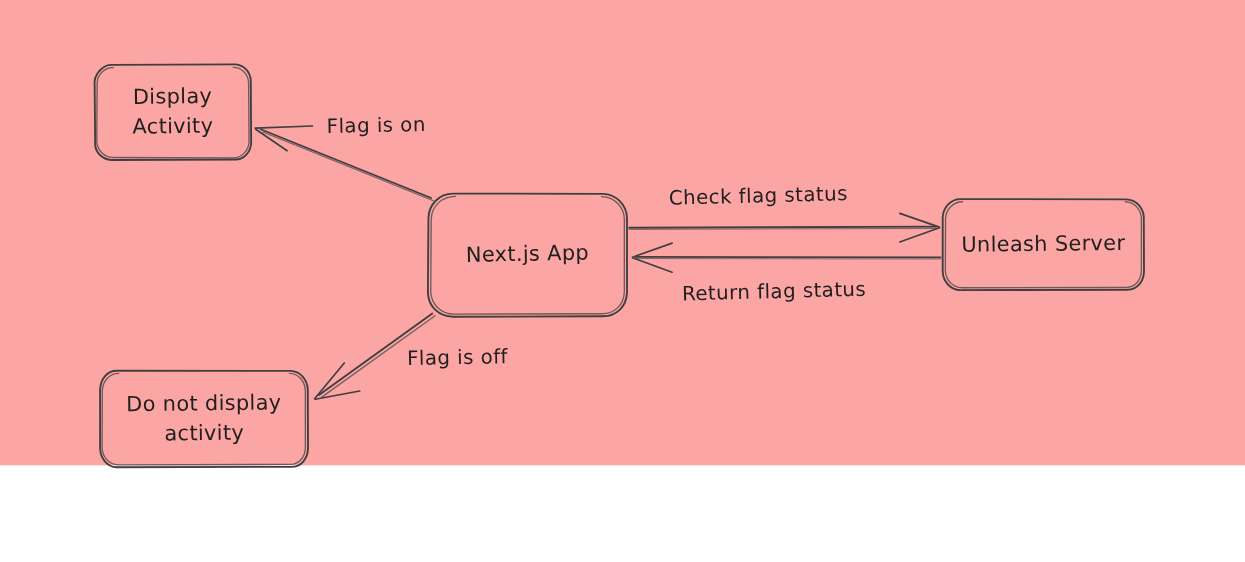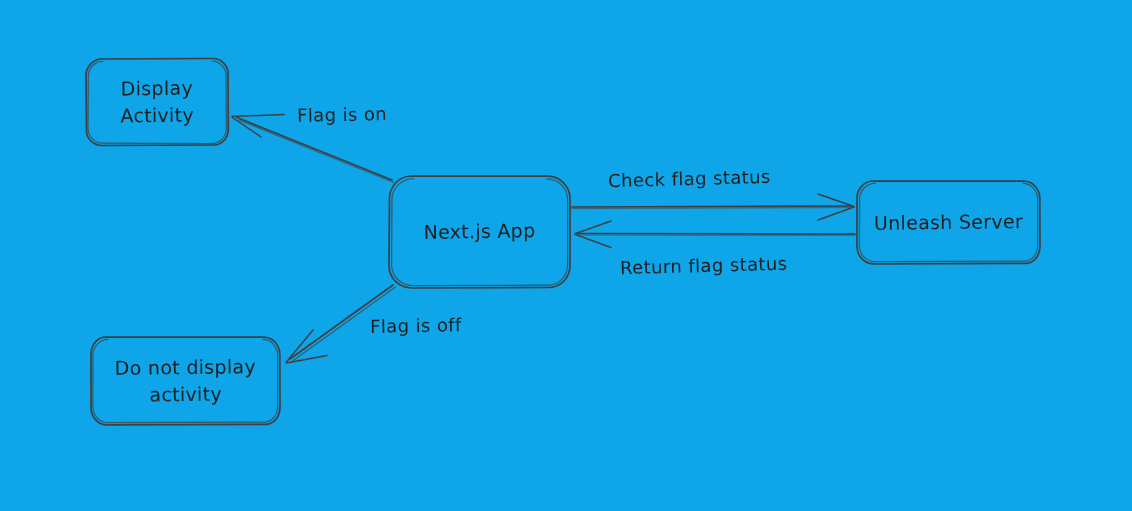--- a/index.html
+++ b/index.html
@@ -10,22 +10,22 @@
   }
   body {
     width: 1132px;
     height: 511px;
     font-family: "DejaVu Sans", sans-serif;
     overflow: hidden;
   }
   #diagram-canvas {
     position: relative;
     width: 1132px;
-    height: 511px;
-    background: #0ea5e9;
+    height: 423px;
+    background: #fca5a5;
   }
   #diagram-svg {
     position: absolute;
     top: 0;
     left: 0;
     width: 1132px;
     height: 511px;
   }
   .node-label {
     position: absolute;

